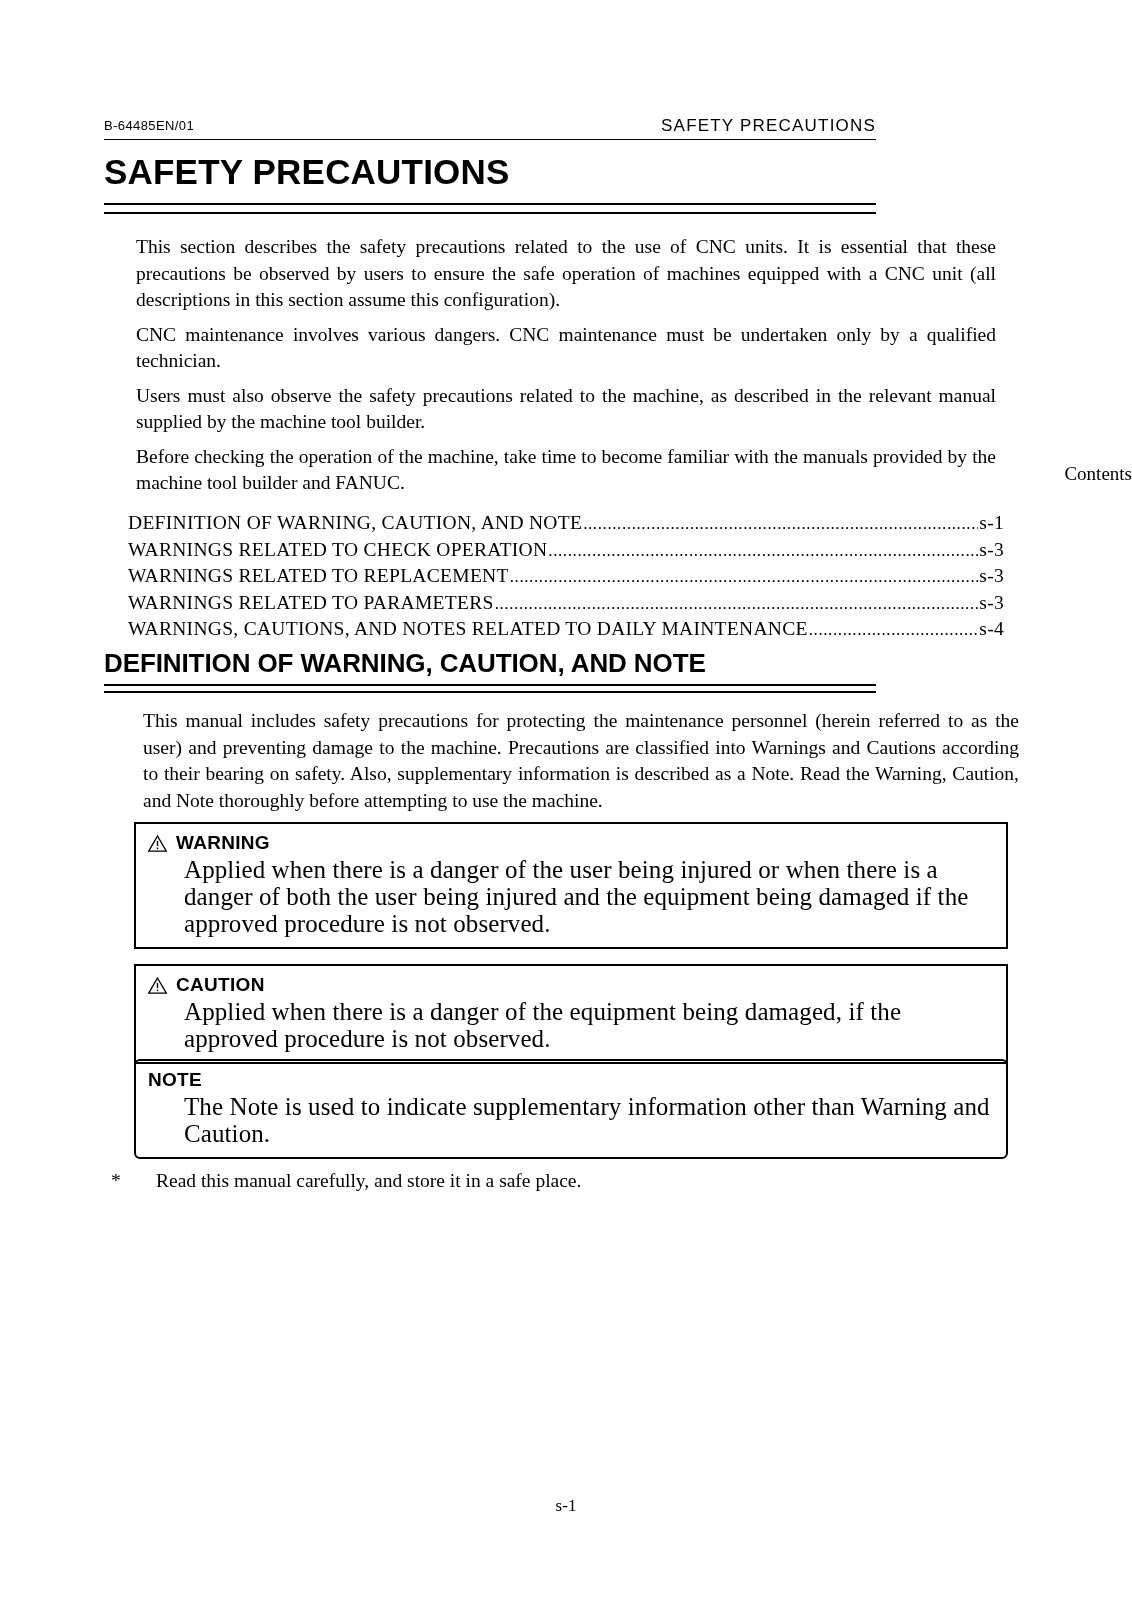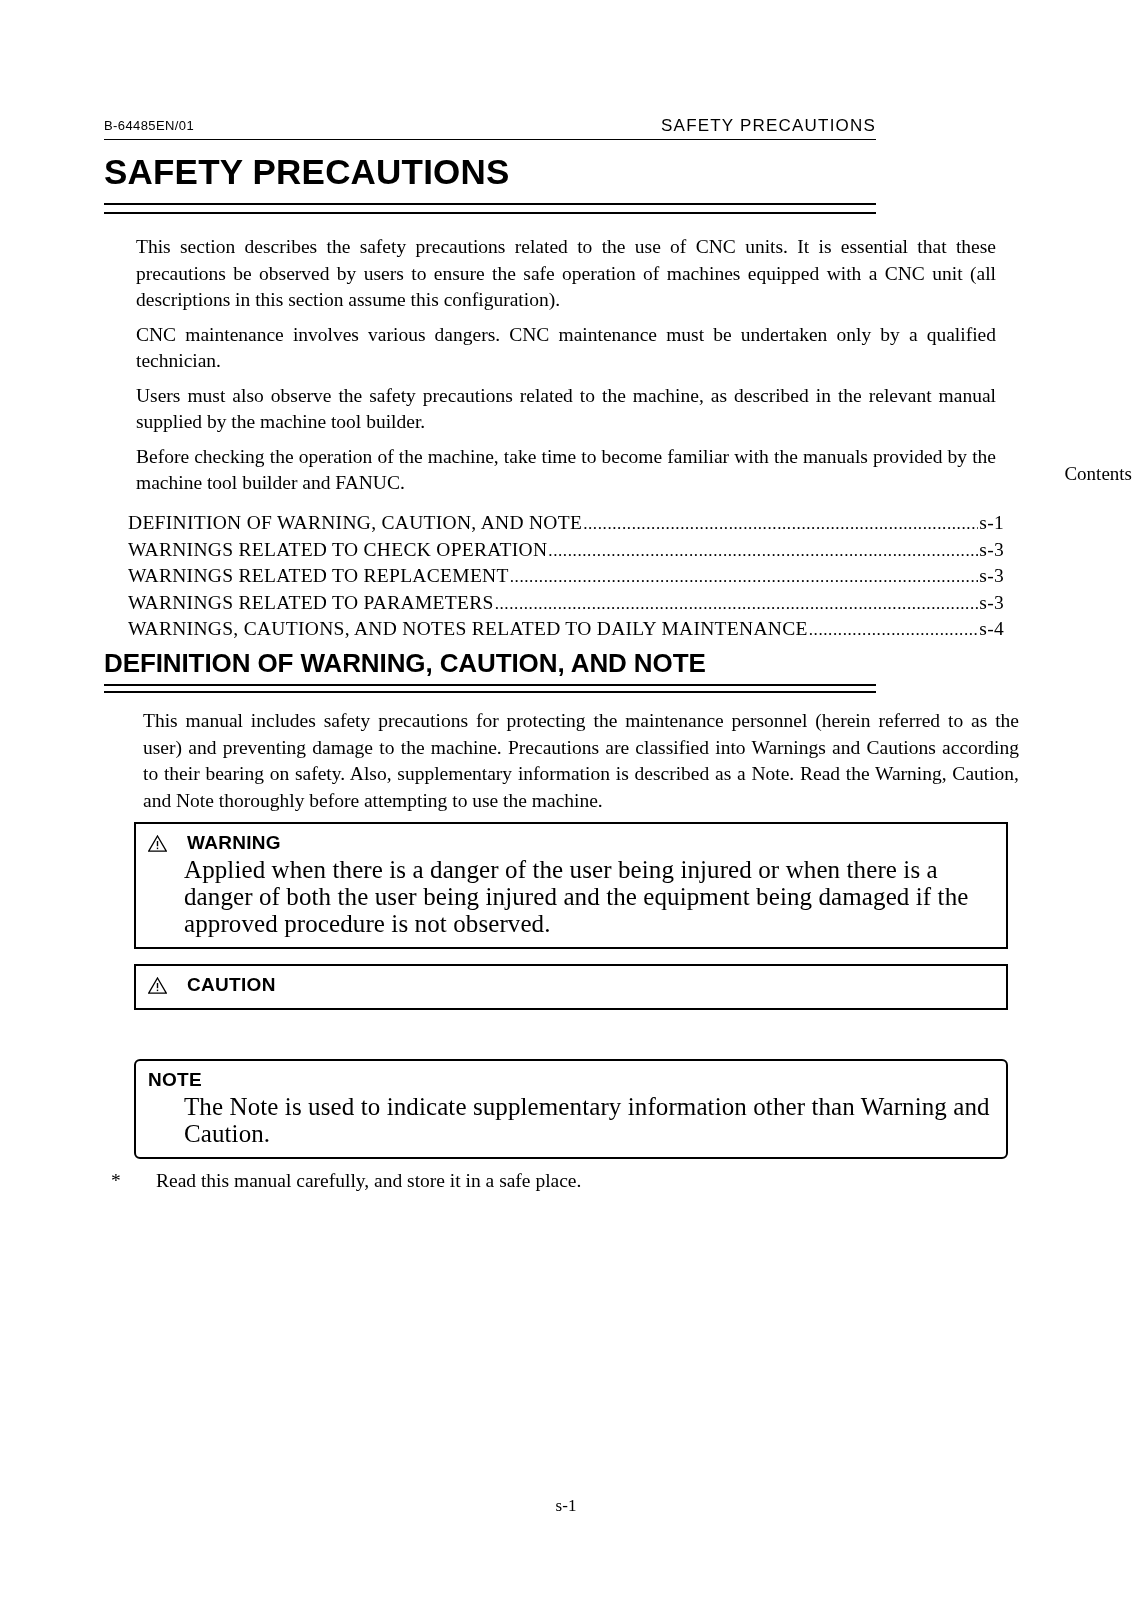--- a/index.html
+++ b/index.html
@@ -161,21 +161,21 @@
     left: 134px;
     width: 874px;
     box-sizing: border-box;
     border: 2px solid #000;
     font-family: "Liberation Sans", sans-serif;
     padding: 8px 12px 10px 12px;
   }
   .box-head {
     display: flex;
     align-items: center;
-    gap: 20px;
+    gap: 9px;
     font-weight: bold;
     font-size: 19px;
     letter-spacing: 0.3px;
     margin-bottom: 2px;
   }
   .warn-tri {
     display: inline-block;
     width: 19px;
     height: 17px;
     position: relative;
@@ -287,20 +287,21 @@
     <div class="box-head">
       <span class="warn-tri">
         <svg width="19" height="17" viewBox="0 0 19 17" xmlns="http://www.w3.org/2000/svg">
           <polygon points="9.5,1 18.3,16.2 0.7,16.2" fill="none" stroke="#000" stroke-width="1.3"></polygon>
           <rect x="8.8" y="6" width="1.4" height="5.2" fill="#000"></rect>
           <rect x="8.8" y="12.6" width="1.4" height="1.5" fill="#000"></rect>
         </svg>
       </span>
       <span>CAUTION</span>
     </div>
+    <div class="box-body">Applied when there is a danger of the equipment being damaged, if the approved procedure is not observed.</div>
   </div>
 
   <div class="box" id="box-note">
     <div class="box-head">
       <span>NOTE</span>
     </div>
     <div class="box-body">The Note is used to indicate supplementary information other than Warning and Caution.</div>
   </div>
 
   <div class="footnote">

